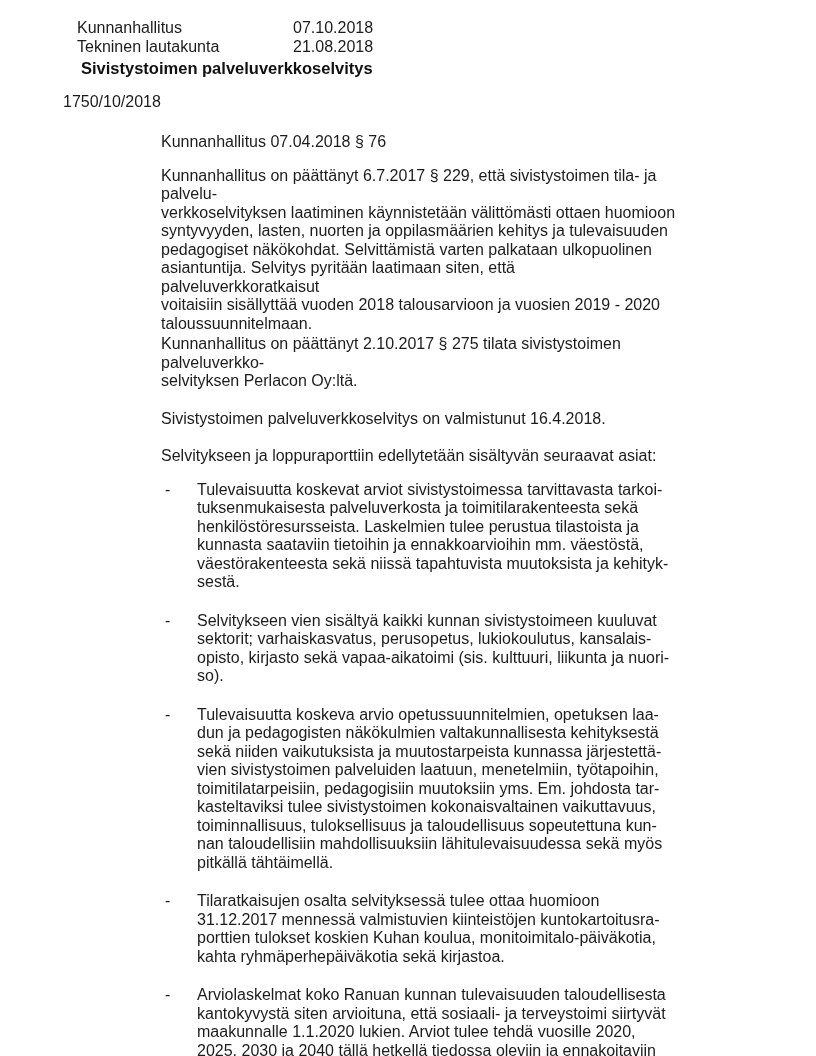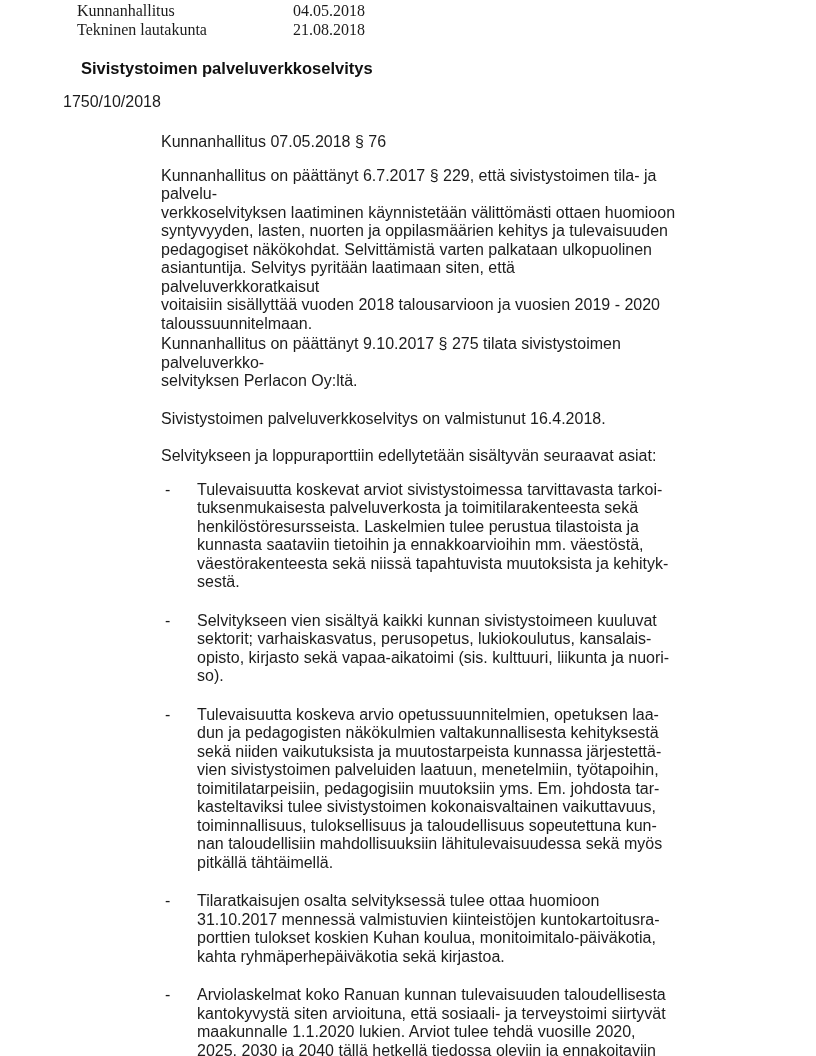--- a/index.html
+++ b/index.html
@@ -10,21 +10,21 @@
     background: #ffffff;
     overflow: hidden;
     font-family: "Liberation Sans", "DejaVu Sans", sans-serif;
     font-size: 16px;
     line-height: 18.5px;
     color: #1c1c1c;
     -webkit-font-smoothing: antialiased;
   }
 
   
-  .ref-table { position: absolute; left: 77px; top: 2px; right: 40px; font-family: Liberation Serif, serif; }
+  .ref-table { position: absolute; left: 77px; top: 19px; right: 40px; }
   .ref-row { display: flex; }
   .ref-org  { width: 216px; flex: 0 0 216px; }
   .ref-sec  { width: 225px; flex: 0 0 225px; }
   .ref-date { flex: 1; }
 
   
   .doc-title {
     position: absolute; left: 77px; top: 54px; margin: 4px;
     font-size: 16.5px; font-weight: 700; line-height: 21px;
     color: #111111;
@@ -46,44 +46,44 @@
   .bullet-text { flex: 1; white-space: pre-line; }
 </style>
 </head>
 <body>
 
 <div class="page">
 
   <div class="ref-table">
     <div class="ref-row">
       <span class="ref-org">Kunnanhallitus</span>
-      <span class="ref-date">04.05.2018</span>
+      <span class="ref-date">07.10.2018</span>
     </div>
     <div class="ref-row">
       <span class="ref-org">Tekninen lautakunta</span>
       <span class="ref-date">21.08.2018</span>
     </div>
   </div>
 
   <h1 class="doc-title">Sivistystoimen palveluverkkoselvitys</h1>
 
   <div class="case-number">1750/10/2018</div>
 
   <div class="body-col">
 
-    <div class="blk body-heading">Kunnanhallitus 07.05.2018 § 76</div>
+    <div class="blk body-heading">Kunnanhallitus 07.04.2018 § 76</div>
 
     <div class="blk para">Kunnanhallitus on päättänyt 6.7.2017 § 229, että sivistystoimen tila- ja palvelu-
 verkkoselvityksen laatiminen käynnistetään välittömästi ottaen huomioon
 syntyvyyden, lasten, nuorten ja oppilasmäärien kehitys ja tulevaisuuden
 pedagogiset näkökohdat. Selvittämistä varten palkataan ulkopuolinen
 asiantuntija. Selvitys pyritään laatimaan siten, että palveluverkkoratkaisut
 voitaisiin sisällyttää vuoden 2018 talousarvioon ja vuosien 2019 - 2020
 taloussuunnitelmaan.</div>
-    <div class="blk para">Kunnanhallitus on päättänyt 9.10.2017 § 275 tilata sivistystoimen palveluverkko-
+    <div class="blk para">Kunnanhallitus on päättänyt 2.10.2017 § 275 tilata sivistystoimen palveluverkko-
 selvityksen Perlacon Oy:ltä.</div>
     <div class="blk para">Sivistystoimen palveluverkkoselvitys on valmistunut 16.4.2018.</div>
 
     <div class="blk list-intro">Selvitykseen ja loppuraporttiin edellytetään sisältyvän seuraavat asiat:</div>
 
     <ul class="bullet-list">
       <li class="bullet-item">
         <span class="bullet-marker">-</span>
         <span class="bullet-text">Tulevaisuutta koskevat arviot sivistystoimessa tarvittavasta tarkoi-
 tuksenmukaisesta palveluverkosta ja toimitilarakenteesta sekä
@@ -107,21 +107,21 @@
 vien sivistystoimen palveluiden laatuun, menetelmiin, työtapoihin,
 toimitilatarpeisiin, pedagogisiin muutoksiin yms. Em. johdosta tar-
 kasteltaviksi tulee sivistystoimen kokonaisvaltainen vaikuttavuus,
 toiminnallisuus, tuloksellisuus ja taloudellisuus sopeutettuna kun-
 nan taloudellisiin mahdollisuuksiin lähitulevaisuudessa sekä myös
 pitkällä tähtäimellä.</span>
       </li>
       <li class="bullet-item">
         <span class="bullet-marker">-</span>
         <span class="bullet-text">Tilaratkaisujen osalta selvityksessä tulee ottaa huomioon
-31.10.2017 mennessä valmistuvien kiinteistöjen kuntokartoitusra-
+31.12.2017 mennessä valmistuvien kiinteistöjen kuntokartoitusra-
 porttien tulokset koskien Kuhan koulua, monitoimitalo-päiväkotia,
 kahta ryhmäperhepäiväkotia sekä kirjastoa.</span>
       </li>
       <li class="bullet-item">
         <span class="bullet-marker">-</span>
         <span class="bullet-text">Arviolaskelmat koko Ranuan kunnan tulevaisuuden taloudellisesta
 kantokyvystä siten arvioituna, että sosiaali- ja terveystoimi siirtyvät
 maakunnalle 1.1.2020 lukien. Arviot tulee tehdä vuosille 2020,
 2025, 2030 ja 2040 tällä hetkellä tiedossa oleviin ja ennakoitaviin
 muutoksiin perustuen.</span>

